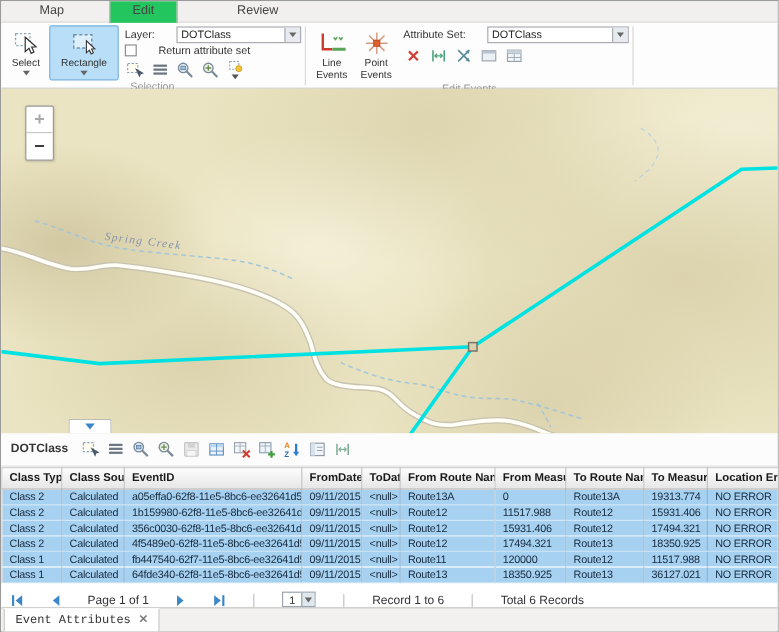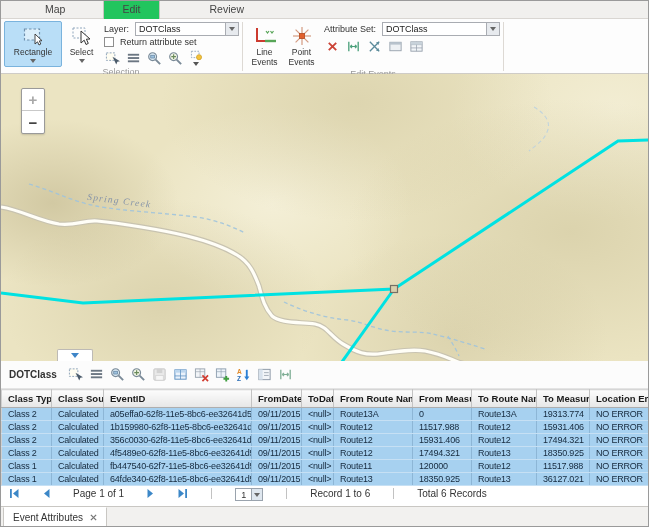--- a/index.html
+++ b/index.html
@@ -1,35 +1,35 @@
 <!DOCTYPE html>
 <html><head>
 <meta charset="utf-8">
 <style>
   * { margin:0; padding:0; box-sizing:border-box; }
   body { font-family:"Liberation Sans", sans-serif; background:#fff; }
   #app { width:649px; height:527px; position:relative; border:1px solid #9a9a9a; overflow:hidden; background:#fff; }
 
   
-  .ribbon-tabs { height:18px; background:#f1f0ee; border-bottom:1px solid #d9d6d2; display:flex; align-items:flex-end; padding-left:12px; }
+  .ribbon-tabs { height:18px; background:#f1f0ee; border-bottom:1px solid #d9d6d2; display:flex; align-items:flex-end; padding-left:0; }
   .rtab { font-size:10.5px; color:#444; padding:2px 18px 3px; cursor:default; position:relative; }
   .rtab.t-map { margin-left:14px; }
   .rtab.t-edit { margin-left:20px; }
   .rtab.t-review { margin-left:32px; }
   .rtab.active { background:#22c55e; border:1px solid #c7c4c0; border-bottom:none; top:1px; padding-bottom:4px; }
   .ribbon-body { height:55px; background:#fdfdfd; border-bottom:1px solid #cfccc7; display:flex; align-items:stretch; padding:1px 0 0 2px; }
   .rgroup { display:flex; flex-direction:column; }
   .rgroup-content { display:flex; flex:1; padding-top:1px; }
   .rgroup-label { text-align:center; font-size:9px; color:#9a9a9a; padding:0 4px 2px; }
   .big-btn { width:35px; display:flex; flex-direction:column; align-items:center; padding-top:2px; font-size:8.5px; color:#333; border:1px solid transparent; border-radius:2px; margin:0 1px; text-align:center; line-height:1.15; }
   .big-btn.wide { width:58px; }
   .big-btn.active { background:#b9def7; border-color:#7ab3dd; }
   .caret-down { width:0; height:0; border-left:3px solid transparent; border-right:3px solid transparent; border-top:4px solid #666; margin-top:1px; }
   .mid-col { display:flex; flex-direction:column; margin-left:4px; font-size:9px; color:#333; }
-  .rrow { display:flex; align-items:center; height:15px; gap:6px; }
+  .rrow { display:flex; align-items:center; height:15px; gap:18px; }
   .rrow.cb { height:12px; }
   .rrow.icons { height:18px; gap:5px; margin-top:1px; }
   .dropdown { display:flex; align-items:stretch; border:1px solid #a9acb2; background:#fff; height:14px; }
   .dropdown .val { padding:1px 3px 0; font-size:9px; color:#222; }
   .dropdown .dbtn { width:13px; background:#e7eaee; border-left:1px solid #a9acb2; display:flex; align-items:center; justify-content:center; }
   .checkbox { width:10px; height:10px; border:1px solid #8e8e8e; background:#fff; }
   .sicon { width:16px; height:16px; display:flex; flex-direction:column; align-items:center; justify-content:center; }
   .vsep { width:1px; background:#ddd9d4; margin:2px 3px; }
 
   
@@ -56,63 +56,63 @@
   .panel-toolbar { height:28px; display:flex; align-items:center; background:#fcfcfc; border-bottom:1px solid #e4e4e4; padding-left:8px; }
   .panel-title { font-size:10px; font-weight:bold; color:#333; margin-right:10px; }
   .ticon { width:17px; height:17px; margin-right:4px; display:flex; align-items:center; justify-content:center; }
 
   table.attr { width:649px; table-layout:fixed; border-collapse:collapse; border-left:1px solid #d0d0d0; }
   table.attr th { height:18px; font-size:9.5px; font-weight:bold; color:#1a1a1a; text-align:left; padding:0 0 0 6px;
     background:linear-gradient(#fcfcfc,#e6e6e6); border-right:1px solid #c3c3c3; border-top:1px solid #d6d6d6; border-bottom:1px solid #aeaeae; white-space:nowrap; overflow:hidden; }
   table.attr td { height:13px; font-size:9px; letter-spacing:-0.2px; color:#15293d; padding:0 0 0 6px; background:#a7d1f0;
     border-right:1px solid #8db6d6; border-bottom:1px solid #c6e0f4; white-space:nowrap; overflow:hidden; }
 
-  .pager { height:18px; margin-top:2px; display:flex; align-items:flex-start; font-size:10px; color:#333; padding-left:8px; gap:21px; background:#fff; }
+  .pager { height:18px; margin-top:2px; display:flex; align-items:flex-end; font-size:10px; color:#333; padding-left:8px; gap:21px; background:#fff; }
   .pager .picon { display:flex; align-items:center; }
   .pager .sep { width:1px; height:11px; background:#c2c2c2; margin:0 2px; }
   .page-dd { display:flex; align-items:stretch; border:1px solid #9aa3ad; height:13px; background:#fff; }
   .page-dd .val { width:15px; text-align:center; font-size:9px; padding-top:1px; }
   .page-dd .dbtn { width:11px; background:#dfe7ef; border-left:1px solid #9aa3ad; display:flex; align-items:center; justify-content:center; }
 
   .bottom-tabs { height:22px; background:#f2f1ef; border-top:1px solid #c9c7c3; display:flex; align-items:stretch; }
-  .btab { margin-left:2px; padding:0 9px; display:flex; align-items:center; gap:7px; font-size:10px; color:#333; background:#fff; border:1px solid #c9c7c3; border-top:1px solid #fff; }
+  .btab { margin-left:2px; padding:0 9px; display:flex; align-items:center; gap:7px; font-size:10px; color:#333; background:#fff; border:1px solid #c9c7c3; border-top:1px solid #fff;font-family:Liberation Mono, monospace; }
 </style>
 </head>
 <body>
 
 <div id="app">
 
   <div class="ribbon-tabs">
     <div class="rtab t-map">Map</div>
     <div class="rtab t-edit active">Edit</div>
     <div class="rtab t-review">Review</div>
   </div>
 
   <div class="ribbon-body">
 
     <div class="rgroup">
       <div class="rgroup-content">
+        <div class="big-btn">
+          <span class="sicon" style="width:24px;height:24px">
+            <svg width="22" height="22" viewBox="0 0 22 22">
+              <rect x="2" y="3" width="12" height="10" fill="none" stroke="#8fa6bd" stroke-width="1" stroke-dasharray="2 1.5"></rect>
+              <polygon points="10,6 10,18 13.2,15.2 15,19.5 17.3,18.4 15.4,14.2 19,14" fill="#fff" stroke="#333" stroke-width="1"></polygon>
+            </svg>
+          </span>
+          <span>Select</span>
+          <span class="caret-down"></span>
+        </div>
         <div class="big-btn wide active">
           <span class="sicon" style="width:24px;height:24px">
             <svg width="22" height="22" viewBox="0 0 22 22">
               <rect x="2.5" y="4" width="15" height="11" fill="rgba(255,255,255,0.5)" stroke="#6f90ad" stroke-width="1.2" stroke-dasharray="2.5 2"></rect>
               <polygon points="13,9 13,19 15.5,16.8 17,20 18.8,19 17.3,15.9 20,15.7" fill="#fff" stroke="#333" stroke-width="0.9"></polygon>
             </svg>
           </span>
           <span>Rectangle</span>
-          <span class="caret-down"></span>
-        </div>
-        <div class="big-btn">
-          <span class="sicon" style="width:24px;height:24px">
-            <svg width="22" height="22" viewBox="0 0 22 22">
-              <rect x="2" y="3" width="12" height="10" fill="none" stroke="#8fa6bd" stroke-width="1" stroke-dasharray="2 1.5"></rect>
-              <polygon points="10,6 10,18 13.2,15.2 15,19.5 17.3,18.4 15.4,14.2 19,14" fill="#fff" stroke="#333" stroke-width="1"></polygon>
-            </svg>
-          </span>
-          <span>Select</span>
           <span class="caret-down"></span>
         </div>
         <div class="mid-col">
           <div class="rrow">
             <span>Layer:</span>
             <div class="dropdown" style="width:104px">
               <span class="val" style="flex:1">DOTClass</span>
               <span class="dbtn">
                   <span class="caret-down"></span>
                 </span>

